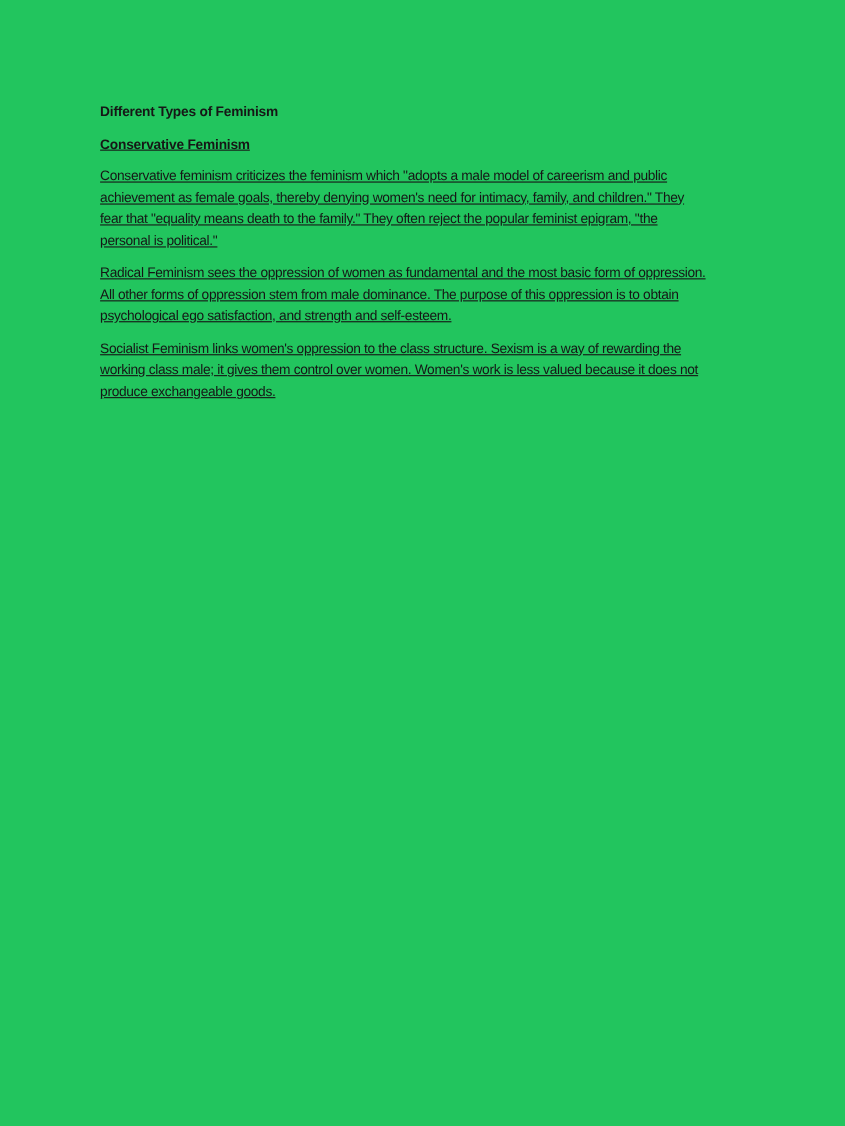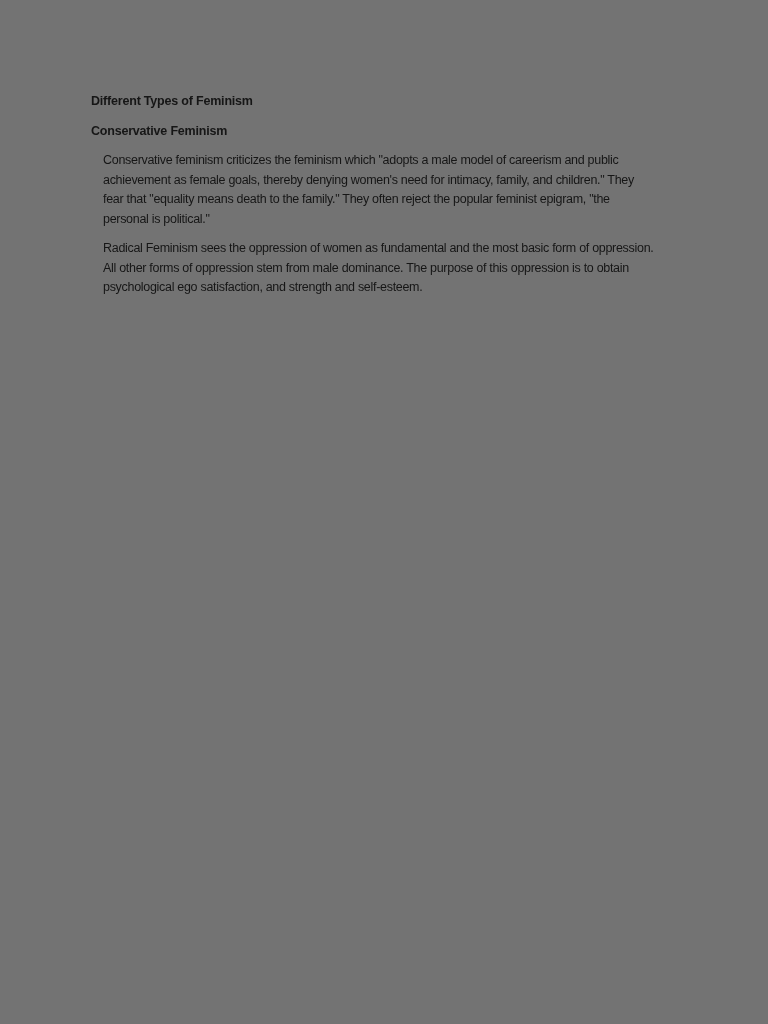--- a/index.html
+++ b/index.html
@@ -12,45 +12,46 @@
     height: 1024px;
     overflow: hidden;
     font-family: "Liberation Sans", "DejaVu Sans", sans-serif;
     color: #161616;
   }
   .page {
     box-sizing: border-box;
     width: 768px;
     height: 1024px;
     padding: 92px 91px 0 91px;
-    background: #737373;
+    background: #22c55e;
   }
   .doc-title {
     font-size: 12.5px;
     font-weight: bold;
     letter-spacing: -0.2px;
     line-height: 19.5px;
     margin: 0 0 10px 0;
   }
   .section {
     margin: 0;
+    text-decoration: underline;
   }
   .section-heading {
     font-size: 12.5px;
     font-weight: bold;
     letter-spacing: -0.2px;
     line-height: 19.5px;
     margin: 0 0 10px 0;
   }
   .section-body {
     font-size: 12.5px;
     font-weight: normal;
     letter-spacing: -0.3px;
     line-height: 19.5px;
-    margin: 0 0 10px 12px;
+    margin: 0 0 10px 0;
     white-space: pre;       
   }
 </style>
 </head>
 <body>
 
 <div class="page">
 
   <h1 class="doc-title">Different Types of Feminism</h1>
 
@@ -65,15 +66,18 @@
   <section class="section">
   </section>
 
   <section class="section">
     <p class="section-body">Radical Feminism sees the oppression of women as fundamental and the most basic form of oppression.
 All other forms of oppression stem from male dominance. The purpose of this oppression is to obtain
 psychological ego satisfaction, and strength and self-esteem.</p>
   </section>
 
   <section class="section">
+    <p class="section-body">Socialist Feminism links women's oppression to the class structure. Sexism is a way of rewarding the
+working class male; it gives them control over women. Women's work is less valued because it does not
+produce exchangeable goods.</p>
   </section>
 
 </div>
 
 </body></html>

